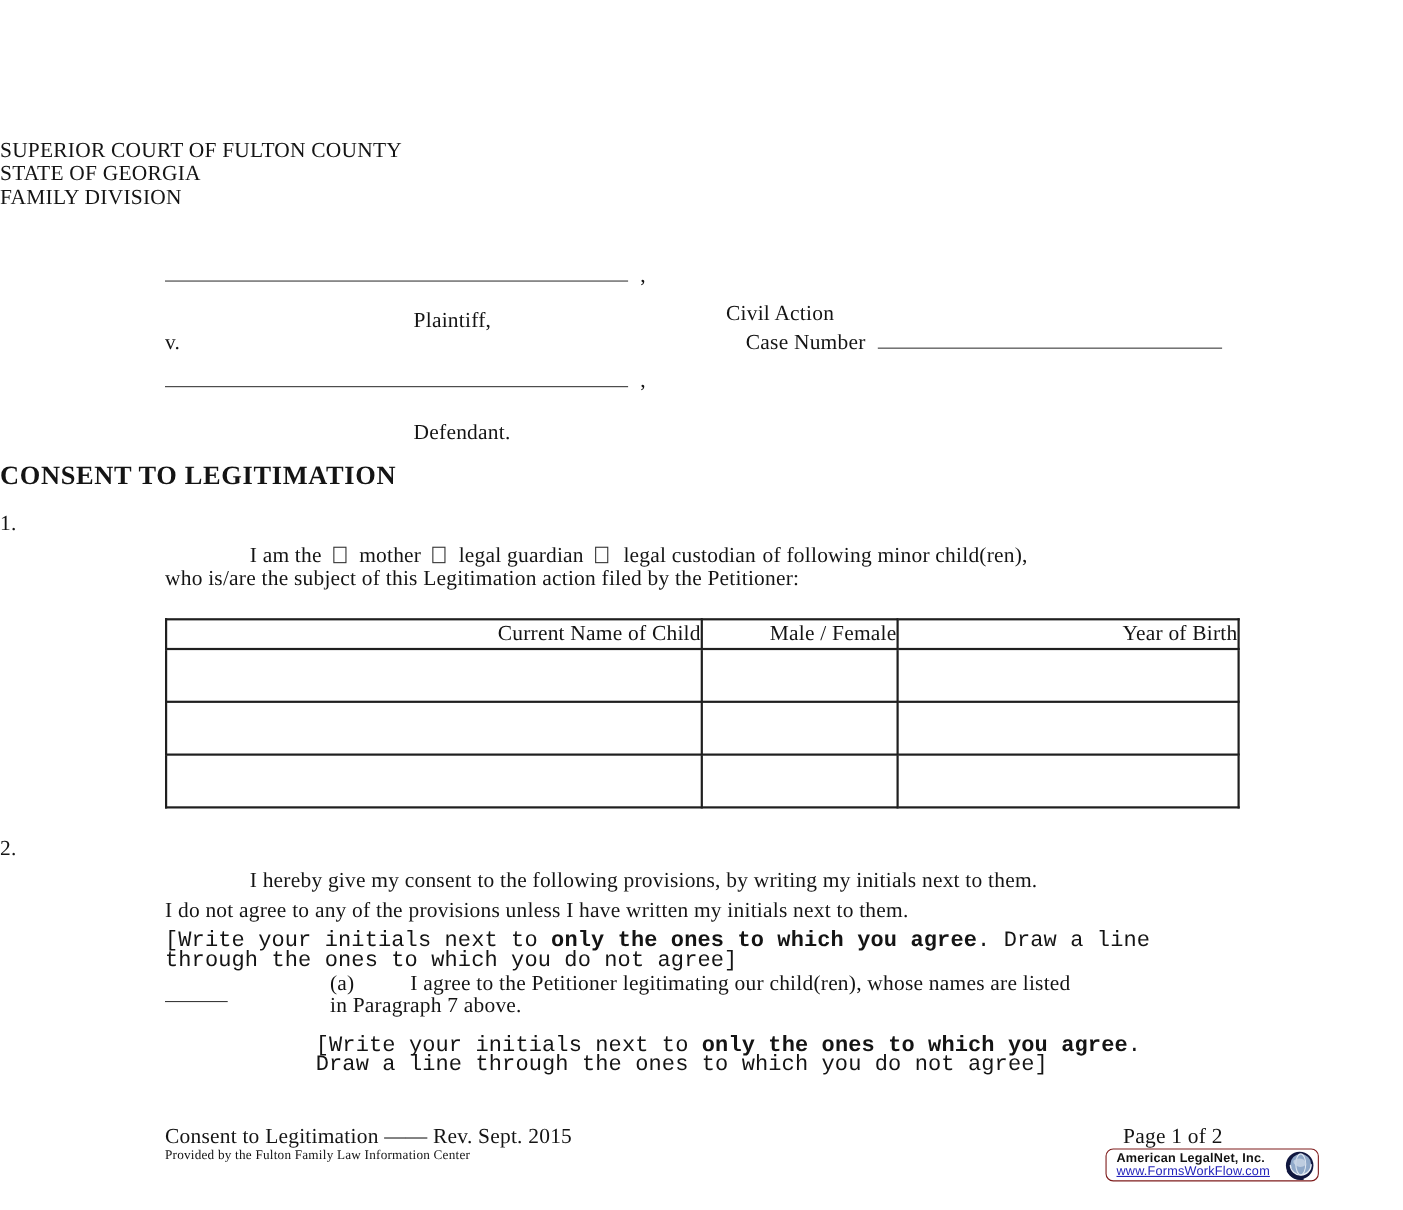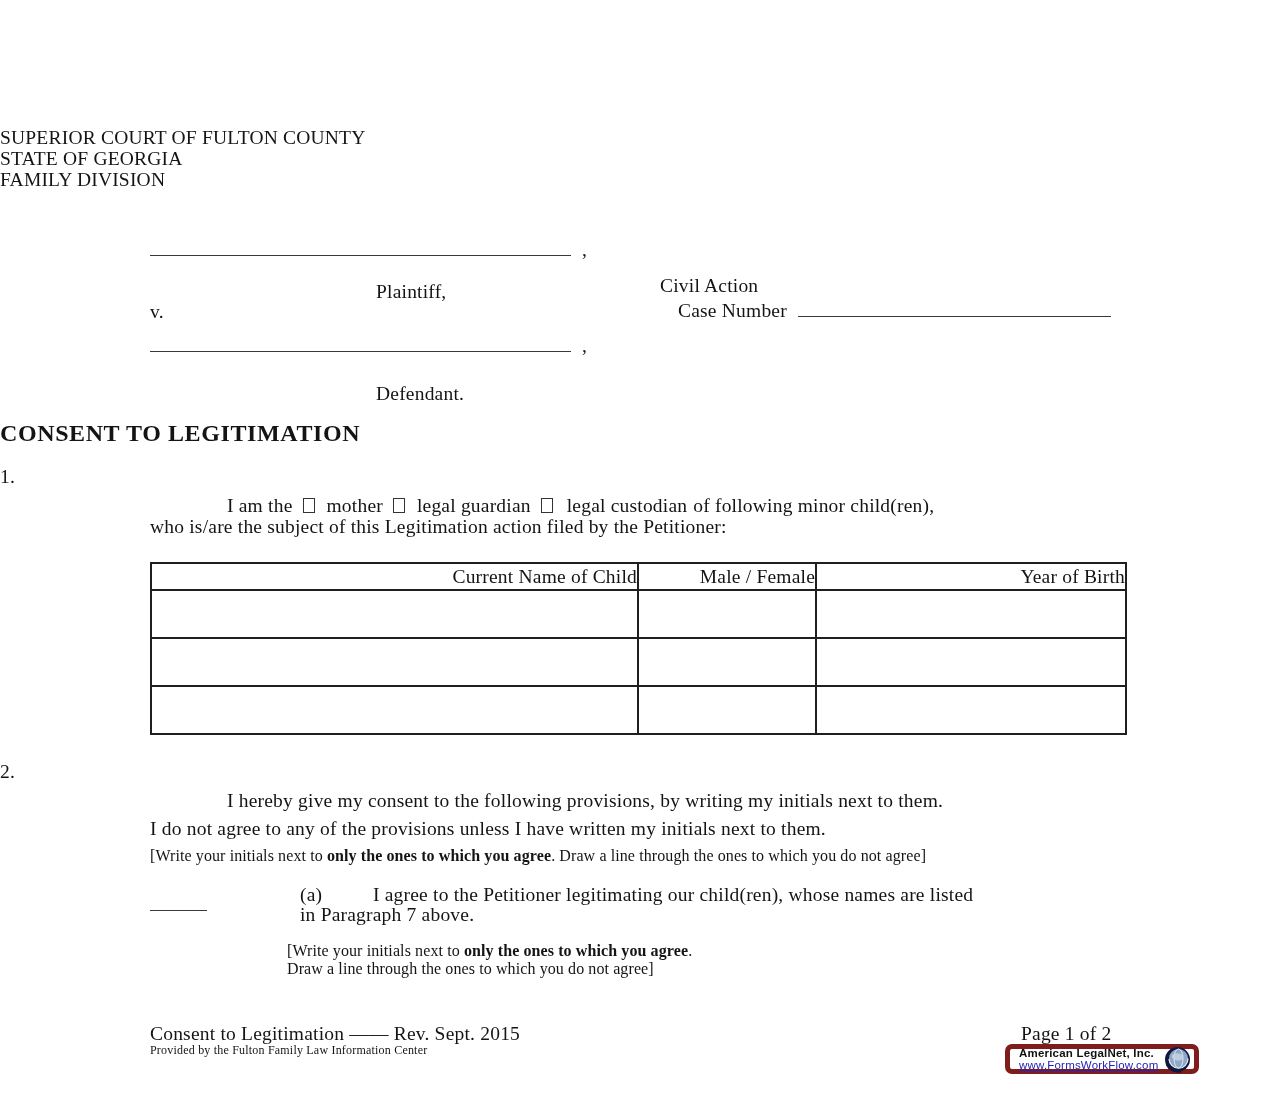--- a/index.html
+++ b/index.html
@@ -39,28 +39,28 @@
     font-weight:normal;
     font-size:19.5px;
     text-align:center;
     padding:0;
   }
   table.child-table th{height:25px;text-align:right;}
   table.child-table td{height:46px;}
   .col1{width:487px;}
   .col2{width:178px;}
   .col3{width:310px;}
-  .bracket{font-size:16px;line-height:18px;letter-spacing:0.1px;}
+  .bracket{font-size:20px;line-height:18px;letter-spacing:0.1px;font-family:Liberation Mono, monospace;}
   .bracket b{letter-spacing:0.1px;}
   .item-a{width:975px;height:46px;line-height:20px;}
   .footer-provider{font-size:12px;}
   .badge{
     display:flex;align-items:center;
     width:194px;height:30px;
-    border:5px solid #7f1d1d;border-radius:7px;
+    border:1px solid #7f1d1d;border-radius:7px;
     background:#fff;
     padding:1px 3px 1px 9px;
     box-sizing:border-box;
     font-family:"Liberation Sans", sans-serif;
   }
   .badge-text{flex:1;display:flex;flex-direction:column;justify-content:center;}
   .badge-company{font-size:11.5px;font-weight:bold;color:#111;line-height:12px;white-space:nowrap;}
   .badge-url{font-size:11.5px;color:#2222bb;text-decoration:underline;line-height:13px;white-space:nowrap;cursor:pointer;}
   .globe{flex:0 0 auto;margin-left:2px;}
 </style>

